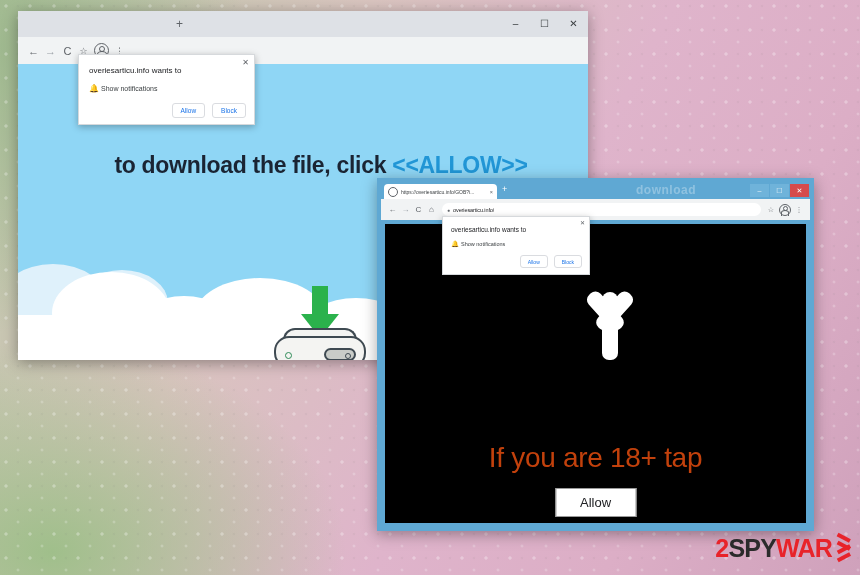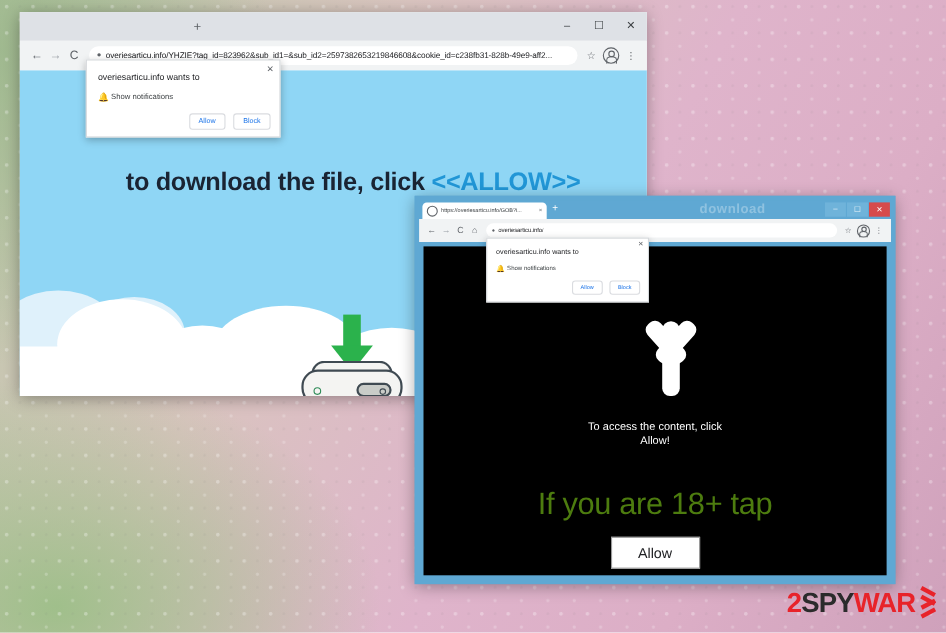--- a/index.html
+++ b/index.html
@@ -111,21 +111,21 @@
   .w2-toolbar .tb-icon.avatar:after{left:1.3px;top:5.5px;width:6.1px;height:4.5px;}
 
   .w2-page{position:absolute;left:4px;top:42px;right:4px;bottom:4px;background:#000;overflow:hidden;}
   .arrow-white{position:absolute;left:193px;top:50px;width:64px;height:86px;}
   .arrow-white .shaft{position:absolute;left:24px;top:24px;width:16px;height:62px;background:#fff;border-radius:7px;}
   .arrow-white .barb{position:absolute;top:20px;width:16px;height:46px;background:#fff;border-radius:7px;}
   .arrow-white .barb.l{left:4px;transform:rotate(-42deg);transform-origin:50% 0;}
   .arrow-white .barb.r{right:4px;transform:rotate(42deg);transform-origin:50% 0;}
   .arrow-white .tipdot{position:absolute;left:24px;top:18px;width:16px;height:16px;background:#fff;border-radius:50%;}
   .w2-sub{position:absolute;left:0;right:0;top:158px;text-align:center;color:#fff;font-size:10px;line-height:13px;}
-  .w2-big{position:absolute;left:0;right:0;top:218px;text-align:center;color:#4d7c0f;font-size:28px;letter-spacing:-.3px;}
+  .w2-big{position:absolute;left:0;right:0;top:218px;text-align:center;color:#c2410c;font-size:28px;letter-spacing:-.3px;}
   .w2-allowbtn{position:absolute;left:50%;transform:translateX(-50%);top:264px;
     background:#fff;color:#202124;font-size:13px;padding:6px 24px;border:1px solid #9a9a9a;}
 
   #notif2{left:442px;top:216px;width:146px;height:57px;}
   #notif2 .nclose{right:4px;top:3px;font-size:6px;}
   #notif2 .ntitle{font-size:6.5px;margin:9px 0 0 8px;}
   #notif2 .nrow{margin:7px 0 0 8px;}
   #notif2 .bell{font-size:6.5px;width:10px;}
   #notif2 .nlabel{font-size:5.5px;}
   #notif2 .nbtns{margin:7px 7px 0 0;gap:6px;}
@@ -156,24 +156,20 @@
       <span>–</span>
       <span>☐</span>
       <span>✕</span>
     </div>
   </div>
 
   <div class="w1-toolbar">
     <span class="navbtn on">←</span>
     <span class="navbtn">→</span>
     <span class="navbtn on">C</span>
-    <div class="omnibox">
-      <span class="lock">●</span>
-      <span class="urltext">overiesarticu.info/YHZIE?tag_id=823962&amp;sub_id1=&amp;sub_id2=2597382653219846608&amp;cookie_id=c238fb31-828b-49e9-aff2...</span>
-    </div>
     <span class="tb-icon">☆</span>
     <span class="tb-icon avatar"></span>
     <span class="tb-icon">⋮</span>
   </div>
 
   <div class="w1-page">
     <div class="clouds">
       <div class="puff light" style="left:-20px;bottom:18px;width:110px;height:78px;"></div>
       <div class="puff light" style="left:58px;bottom:24px;width:92px;height:66px;"></div>
       <div class="puff light" style="left:432px;bottom:16px;width:120px;height:74px;"></div>
@@ -249,24 +245,20 @@
     <span class="tb-icon">⋮</span>
   </div>
 
   <div class="w2-page">
     <div class="arrow-white">
       <div class="shaft"></div>
       <div class="tipdot"></div>
       <div class="barb l"></div>
       <div class="barb r"></div>
     </div>
-    <div class="w2-sub">
-      <div>To access the content, click</div>
-      <div>Allow!</div>
-    </div>
     <div class="w2-big">If you are 18+ tap</div>
     <div class="w2-allowbtn">Allow</div>
   </div>
 </div>
 
 <div class="notif" id="notif2">
   <span class="nclose">✕</span>
   <div class="ntitle">overiesarticu.info wants to</div>
   <div class="nrow">
     <span class="bell">🔔</span>

